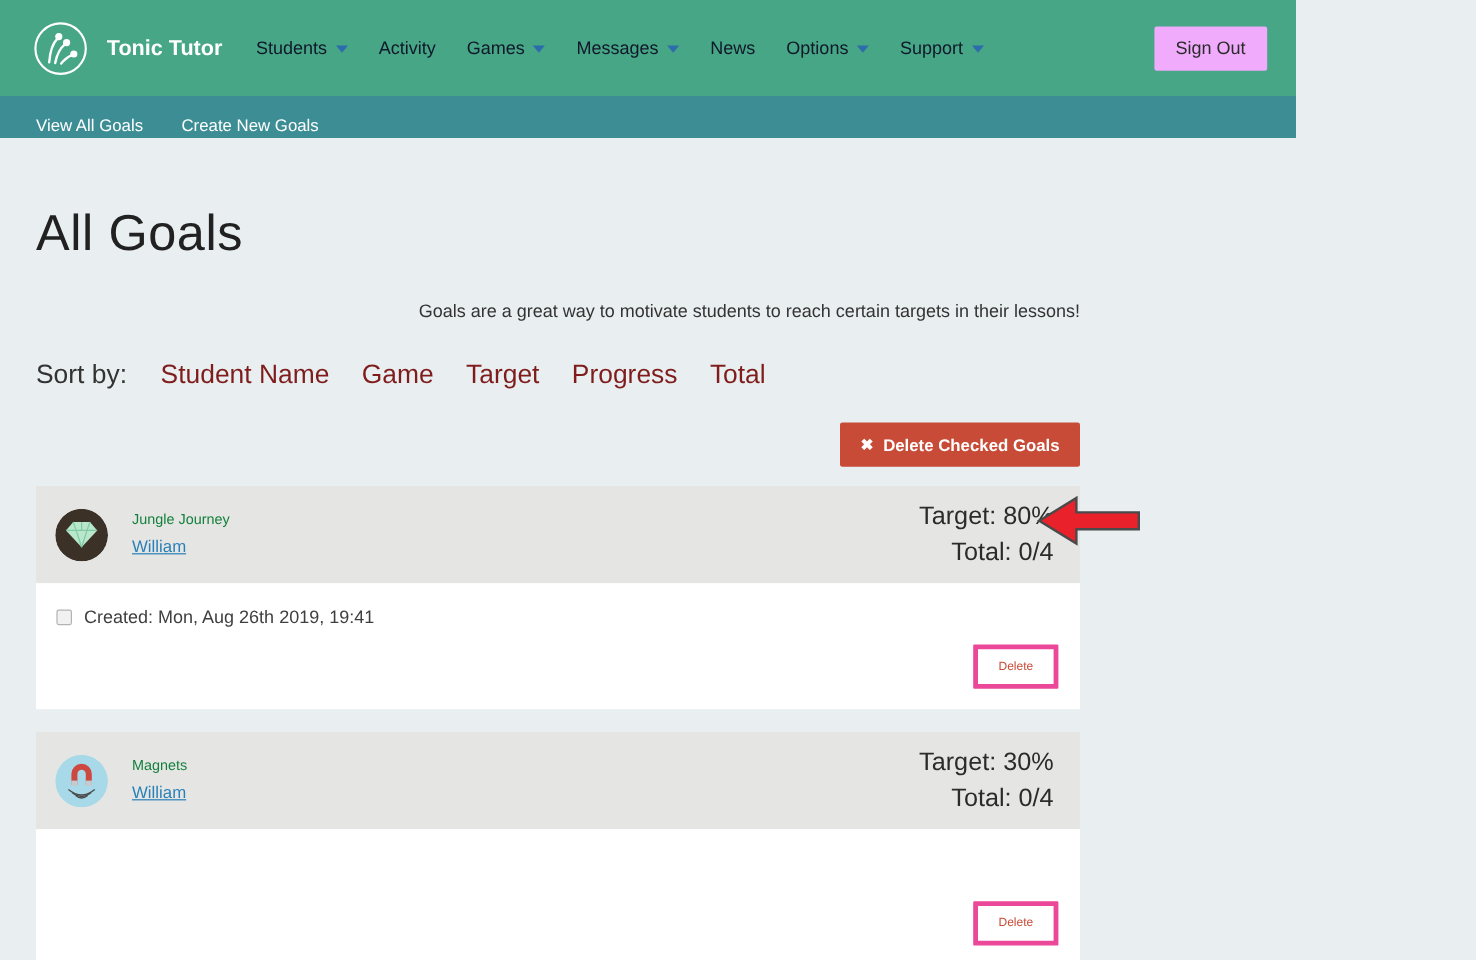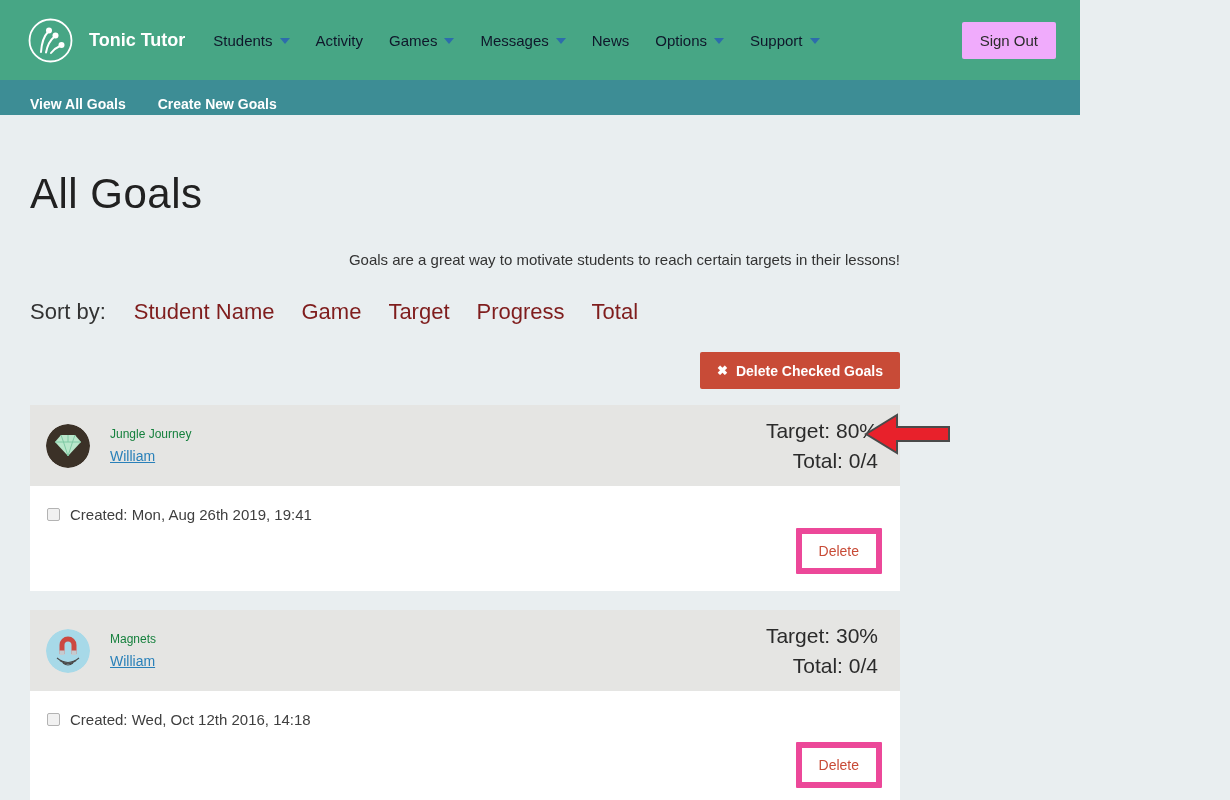--- a/index.html
+++ b/index.html
@@ -18,21 +18,21 @@
   .nav-item { color:#0f172a; font-size:15px; text-decoration:none; display:flex; align-items:center; cursor:pointer; white-space:nowrap; }
   .caret { width:0; height:0; border-left:5px solid transparent; border-right:5px solid transparent;
            border-top:6px solid #2d6cac; margin-left:7px; margin-top:2px; }
   .signout-btn {
     background:#f0abfc; color:#2b2b2b; border:none; border-radius:2px;
     font-family:inherit; font-size:15px; padding:0 18px; height:37px; cursor:pointer;
   }
 
   
   .subnav { height:35px; background:#3d8d95; display:flex; align-items:center; padding:0 30px; gap:32px; }
-  .subnav a { color:#fff; font-size:14px; font-weight:bold; text-decoration:none; cursor:pointer; white-space:nowrap;margin-top:12px; }
+  .subnav a { color:#fff; font-size:14px; font-weight:normal; text-decoration:none; cursor:pointer; white-space:nowrap;margin-top:12px; }
 
   
   main { padding:0 30px; }
   .content { width:870px; }
   h1.page-title { font-size:42px; font-weight:400; color:#212121; margin-top:55px; letter-spacing:0.5px; }
   .page-desc { font-size:15px; color:#333; margin-top:33px;text-align:right; }
   .sort-row { display:flex; align-items:flex-end; margin-top:31px; }
   .sort-label { font-size:22px; color:#333; margin-right:28px; }
   .sort-link { font-size:22px; color:#7f1d1d; text-decoration:none; margin-right:27px; cursor:pointer; }
   .toolbar { width:870px; display:flex; justify-content:flex-end; margin-top:27px; }
@@ -58,22 +58,22 @@
   .body-1 { height:105px; }
   .body-2 { height:114px; }
   .created-row { display:flex; align-items:center; gap:10px; }
   .checkbox {
     width:13px; height:13px; background:#f1f1f1; border:1px solid #b3b3b3; border-radius:2px;
     display:inline-block; cursor:pointer; flex:0 0 13px;
   }
   .created-text { font-size:15px; color:#3f3f3f; }
   .delete-btn {
     position:absolute; right:18px; bottom:17px;
-    background:#fff; color:#c84b37; border:6px solid #ec4899; border-radius:1px;
-    font-family:inherit; font-size:14px; padding:9px 17px; cursor:pointer;
+    background:#fff; color:#c84b37; border:4px solid #ec4899; border-radius:1px;
+    font-family:inherit; font-size:10px; padding:9px 17px; cursor:pointer;
   }
 
   
   .red-arrow { position:absolute; left:862px; top:412px; width:90px; height:44px; pointer-events:none; }
 </style>
 </head>
 <body>
 
 <div class="page">
 
@@ -199,24 +199,20 @@
           <div class="head-titles">
             <div class="game-title">Magnets</div>
             <a class="student-link">William</a>
           </div>
           <div class="head-stats">
             <div>Target: 30%</div>
             <div>Total: 0/4</div>
           </div>
         </div>
         <div class="card-body body-2">
-          <div class="created-row">
-            <span class="checkbox"></span>
-            <span class="created-text">Created: Wed, Oct 12th 2016, 14:18</span>
-          </div>
           <button class="delete-btn">Delete</button>
         </div>
       </section>
     </div>
   </main>
 
   <svg class="red-arrow" viewBox="0 0 90 44" width="90" height="44">
     <polygon points="4,22 35,3 35,15 87,15 87,29 35,29 35,41" fill="#e8212b" stroke="#4a4a4a" stroke-width="2" stroke-linejoin="miter"></polygon>
   </svg>
 

